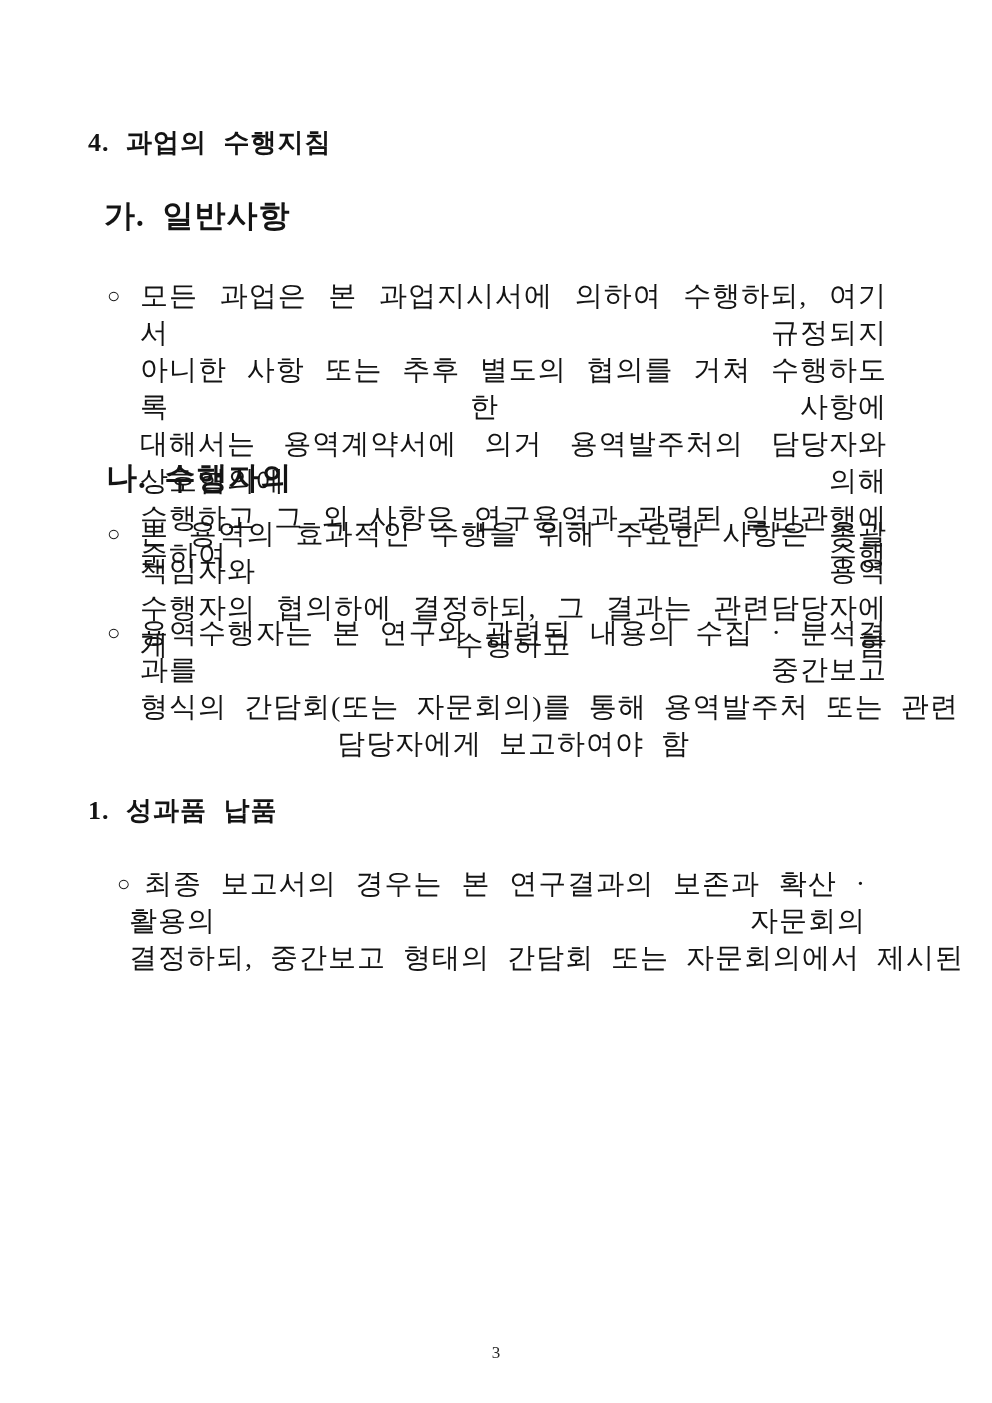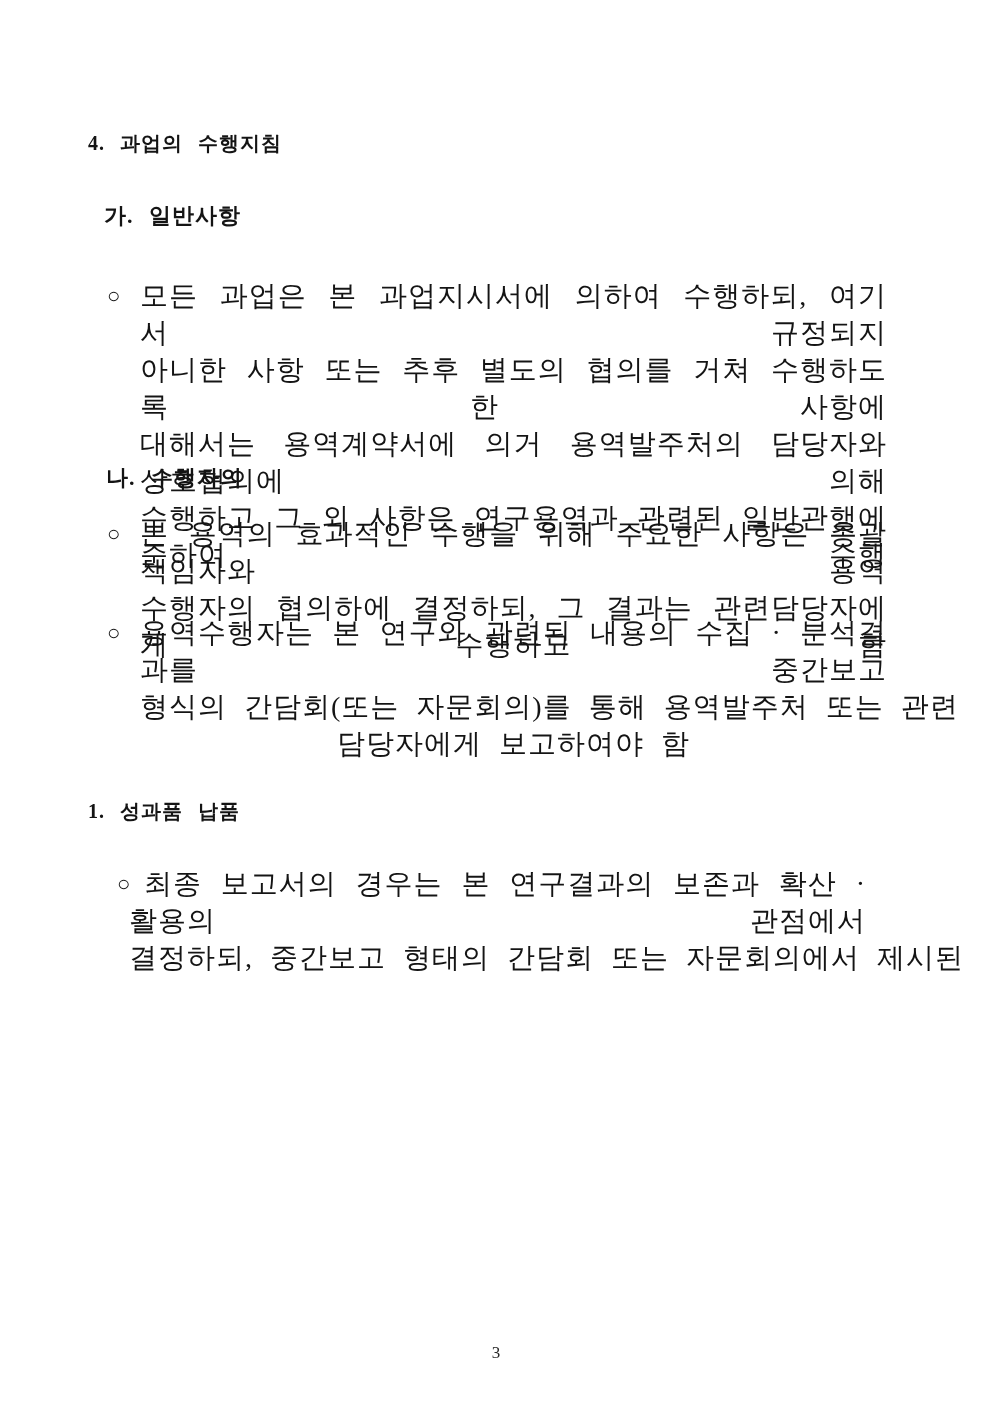--- a/index.html
+++ b/index.html
@@ -11,30 +11,30 @@
     position: relative;
     width: 992px;
     height: 1403px;
     background: #ffffff;
     color: #141414;
     font-family: "Liberation Serif", "DejaVu Serif", serif;
     overflow: hidden;
   }
   .h-section {
     position: absolute;
-    font-size: 20px;
+    font-size: 26px;
     font-weight: bold;
     line-height: 32px;
     letter-spacing: 1px;
     word-spacing: 9px;
     white-space: nowrap;
   }
   .h-sub {
     position: absolute;
-    font-size: 22px;
+    font-size: 31px;
     font-weight: bold;
     line-height: 31px;
     letter-spacing: 1px;
     word-spacing: 9px;
     white-space: nowrap;
   }
   .bullet {
     position: absolute;
   }
   .marker {
@@ -117,20 +117,20 @@
       <div class="line r">형식의 간담회(또는 자문회의)를 통해 용역발주처 또는 관련</div>
       <div class="line r">담당자에게 보고하여야 함</div>
     </div>
   </div>
 
   <div class="h-section" style="left:88px; top:795px;">1. 성과품 납품</div>
 
   <div class="bullet bullet-s5" style="left:117px; top:865px;">
     <span class="marker">○</span>
     <div class="lines">
-      <div class="line j">최종 보고서의 경우는 본 연구결과의 보존과 확산 · 활용의 관점에서</div>
+      <div class="line j">최종 보고서의 경우는 본 연구결과의 보존과 확산 · 활용의 자문회의</div>
       <div class="line r">결정하되, 중간보고 형태의 간담회 또는 자문회의에서 제시된</div>
     </div>
   </div>
 
   <div class="pageno">3</div>
 
 </div>
 
 </body></html>

